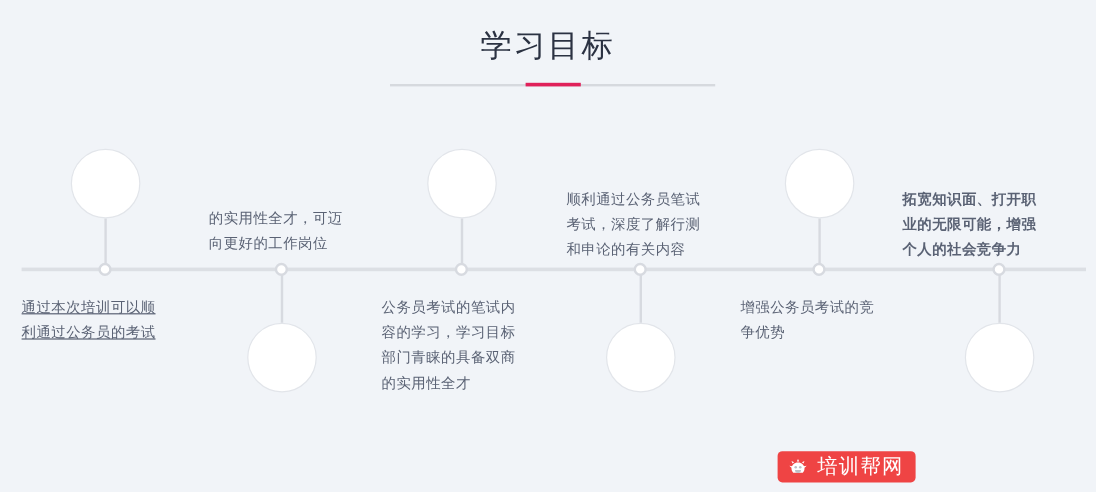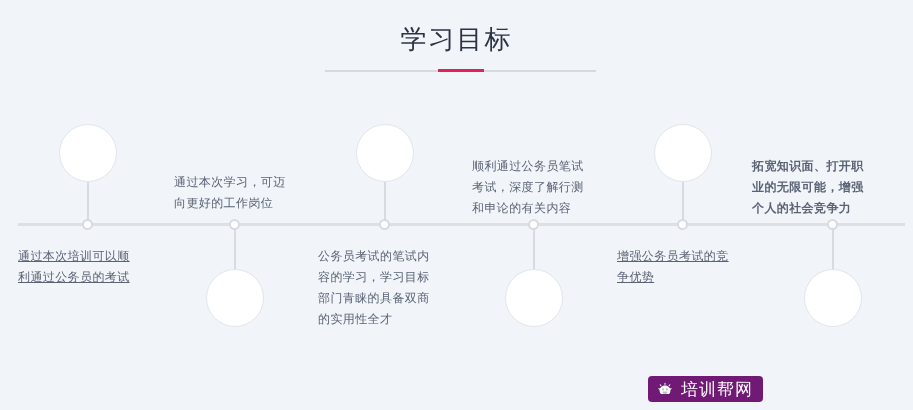--- a/index.html
+++ b/index.html
@@ -105,21 +105,21 @@
   }
 
   
   .watermark {
     position: absolute;
     right: 8px;
     bottom: 8px;
     display: flex;
     align-items: center;
     gap: 6px;
-    background: #701a75;
+    background: #ef4444;
     border-radius: 4px;
     padding: 3px 10px 3px 7px;
   }
   .watermark-text {
     font-size: 17px;
     line-height: 20px;
     color: #ffffff;
     letter-spacing: 1px;
   }
   .watermark-icon svg { display: block; }
@@ -139,21 +139,21 @@
 
   <div class="node">
     <div class="bubble" style="left:59px; top:124px;"></div>
     <div class="connector" style="left:87px; top:182px; height:44px;"></div>
     <div class="node-dot" style="left:82px; top:219px;"></div>
     <div class="caption" style="left:18px; top:246px; width:140px;text-decoration:underline;">通过本次培训可以顺
 利通过公务员的考试</div>
   </div>
 
   <div class="node">
-    <div class="caption" style="left:174px; top:172px; width:140px;">通过本次学习，可迈
+    <div class="caption" style="left:174px; top:172px; width:140px;">的实用性全才，可迈
 向更好的工作岗位</div>
     <div class="node-dot" style="left:229px; top:219px;"></div>
     <div class="connector" style="left:234px; top:228px; height:41px;"></div>
     <div class="bubble" style="left:206px; top:269px;"></div>
   </div>
 
   <div class="node">
     <div class="bubble" style="left:356px; top:124px;"></div>
     <div class="connector" style="left:384px; top:182px; height:44px;"></div>
     <div class="node-dot" style="left:379px; top:219px;"></div>
@@ -169,21 +169,21 @@
 和申论的有关内容</div>
     <div class="node-dot" style="left:528px; top:219px;"></div>
     <div class="connector" style="left:533px; top:228px; height:41px;"></div>
     <div class="bubble" style="left:505px; top:269px;"></div>
   </div>
 
   <div class="node">
     <div class="bubble" style="left:654px; top:124px;"></div>
     <div class="connector" style="left:682px; top:182px; height:44px;"></div>
     <div class="node-dot" style="left:677px; top:219px;"></div>
-    <div class="caption" style="left:617px; top:246px; width:140px;text-decoration:underline;">增强公务员考试的竞
+    <div class="caption" style="left:617px; top:246px; width:140px;">增强公务员考试的竞
 争优势</div>
   </div>
 
   <div class="node">
     <div class="caption" style="left:752px; top:156px; width:140px;font-weight:bold;">拓宽知识面、打开职
 业的无限可能，增强
 个人的社会竞争力</div>
     <div class="node-dot" style="left:827px; top:219px;"></div>
     <div class="connector" style="left:832px; top:228px; height:41px;"></div>
     <div class="bubble" style="left:804px; top:269px;"></div>

